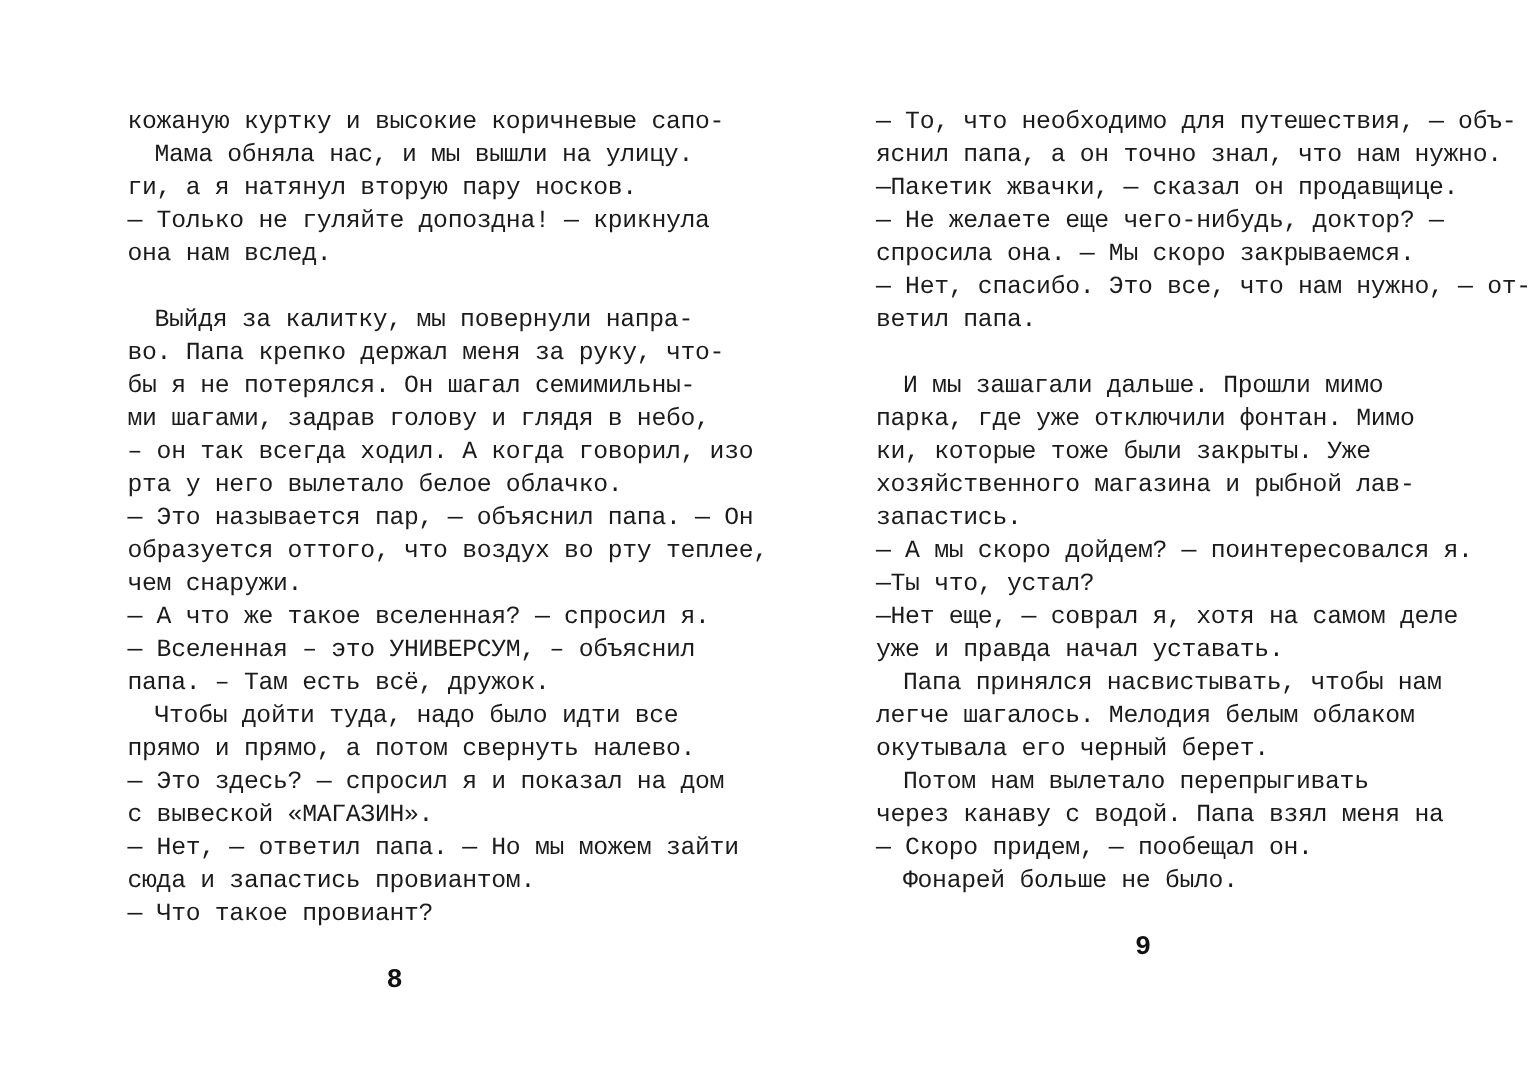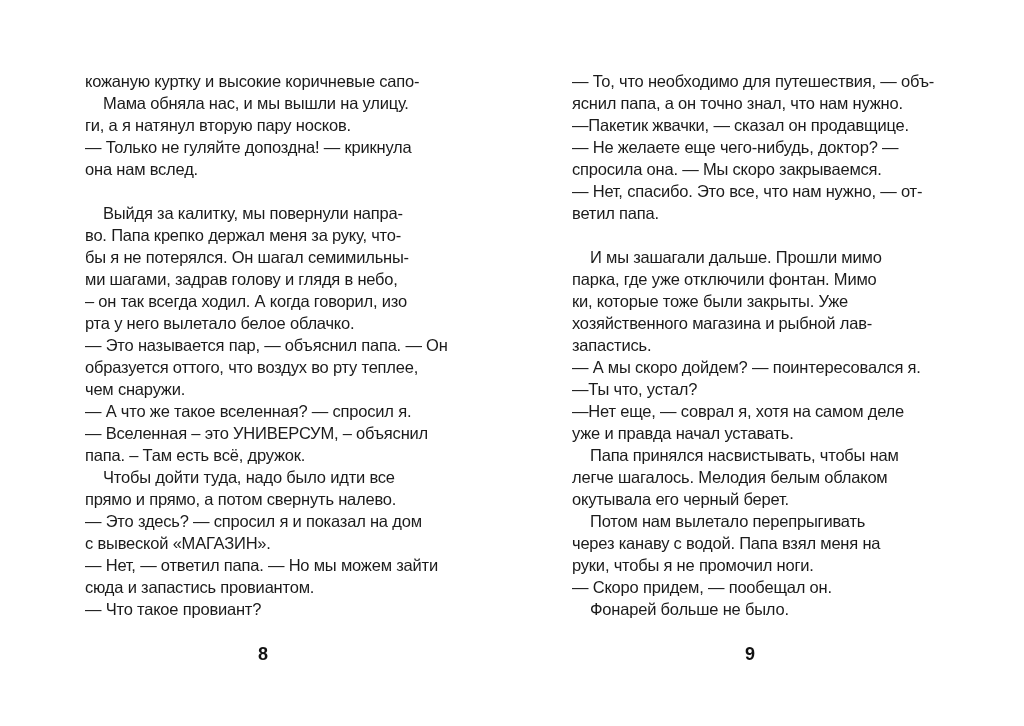--- a/index.html
+++ b/index.html
@@ -17,23 +17,24 @@
   }
   .spread {
     position: absolute;
     inset: 0;
     background: #ffffff;
   }
   .page {
     position: absolute;
     top: 70px;
     width: 356px;
+    font-family: Liberation Mono, monospace;
   }
   .page-left  { left: 85px; }
-  .page-right { left: 572px; }
+  .page-right { left: 584px; }
   .textblock .line {
     height: 22px;
     line-height: 22px;
     font-size: 16.5px;
     letter-spacing: -0.2px;
     white-space: nowrap;
     color: #1b1b1b;
   }
   .textblock .line.indent { padding-left: 18px; }
   .textblock .line.blank  { }
@@ -100,20 +101,19 @@
         <div class="line">запастись.</div>
         <div class="line">— А мы скоро дойдем? — поинтересовался я.</div>
         <div class="line">—Ты что, устал?</div>
         <div class="line">—Нет еще, — соврал я, хотя на самом деле</div>
         <div class="line">уже и правда начал уставать.</div>
         <div class="line indent">Папа принялся насвистывать, чтобы нам</div>
         <div class="line">легче шагалось. Мелодия белым облаком</div>
         <div class="line">окутывала его черный берет.</div>
         <div class="line indent">Потом нам вылетало перепрыгивать</div>
         <div class="line">через канаву с водой. Папа взял меня на</div>
-        <div class="line">руки, чтобы я не промочил ноги.</div>
         <div class="line">— Скоро придем, — пообещал он.</div>
         <div class="line indent">Фонарей больше не было.</div>
       </div>
     <div class="pagenum">9</div>
   </div>
 
 </div>
 
 </body></html>

